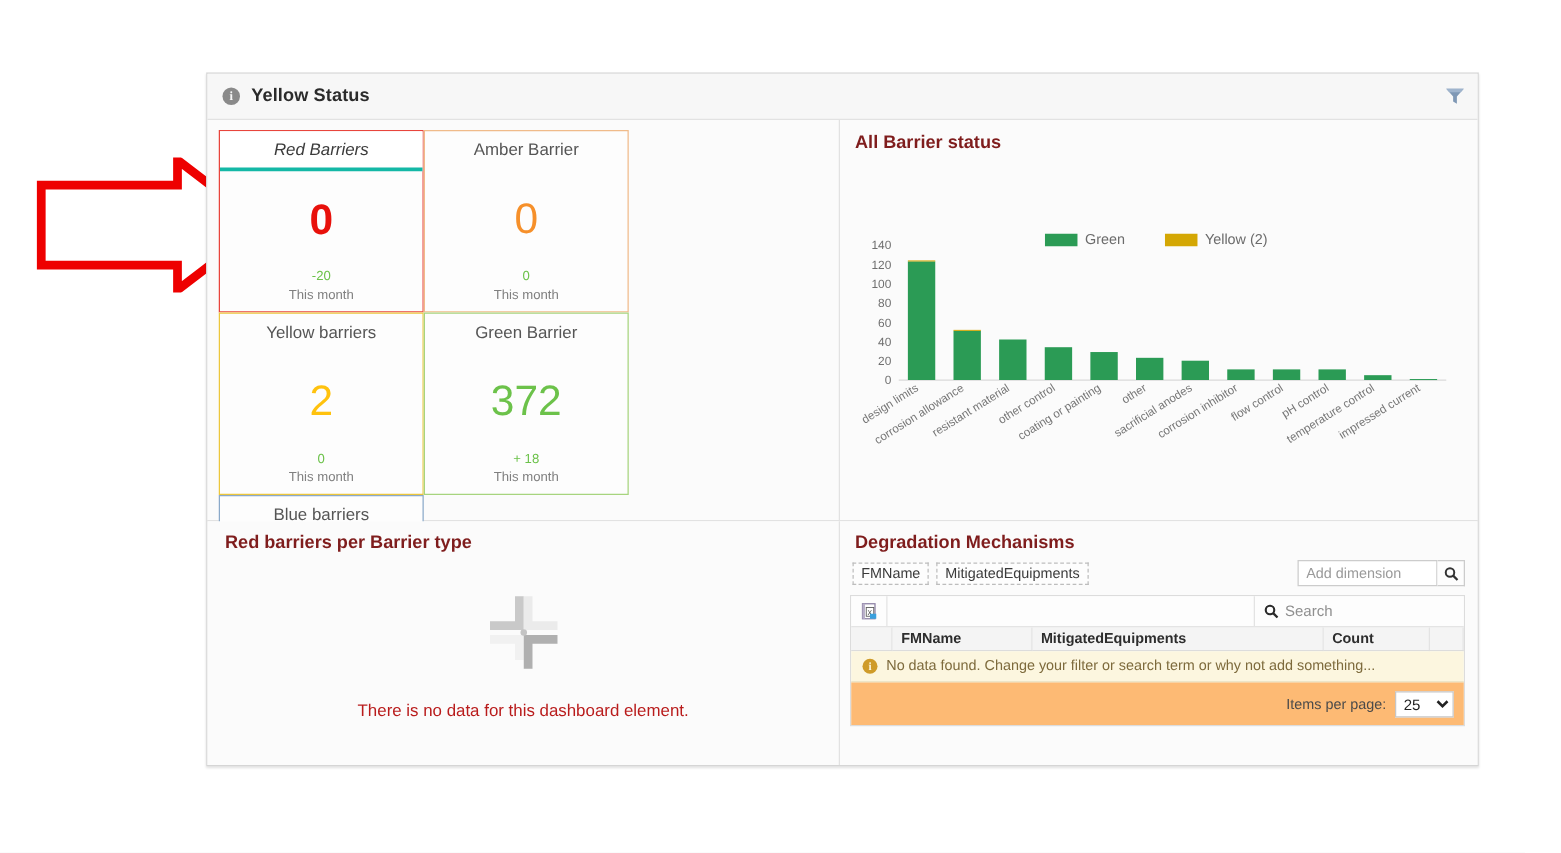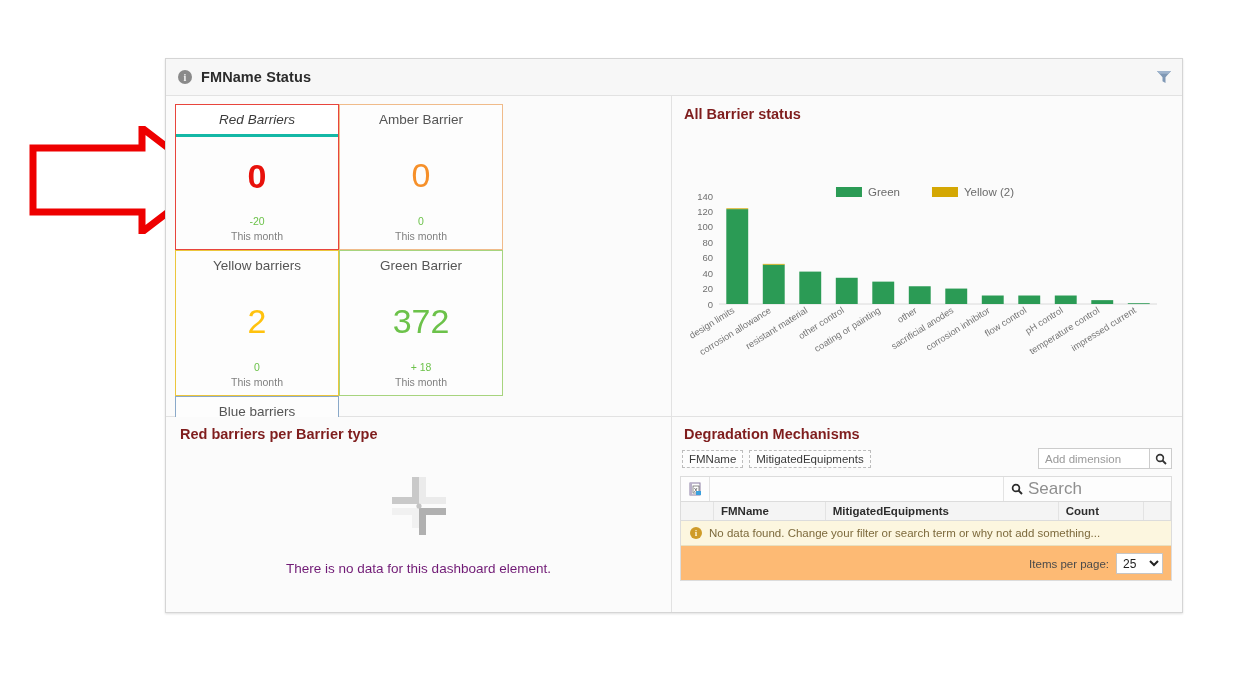--- a/index.html
+++ b/index.html
@@ -116,21 +116,21 @@
   .legend .item{display:flex;align-items:center;gap:6px;cursor:pointer;}
   .legend .swatch{width:26px;height:10px;display:inline-block;}
   .legend .lbl{font-size:11.5px;color:#6b6b6b;}
 
   
   .nodata-wrap{
     height:100%;display:flex;flex-direction:column;
     align-items:center;justify-content:center;
     margin-top:-10px;
   }
-  .nodata-text{font-size:13.5px;color:#701a75;margin-top:18px;text-align:center;}
+  .nodata-text{font-size:13.5px;color:#b91c1c;margin-top:18px;text-align:center;}
 
   
   .chips-row{display:flex;align-items:center;margin:6px 0 0 2px;}
   .chip{
     border:1px dashed #bdbdbd;
     padding:2px 6px;margin-right:6px;
     font-size:11.5px;color:#3a3a3a;background:#fdfdfd;
     cursor:pointer;
   }
   .dim-input{
@@ -157,21 +157,21 @@
   }
   .tbl-toolbar .xls{
     width:28px;border-right:1px solid #e3e3e3;
     display:flex;align-items:center;justify-content:center;cursor:pointer;
   }
   .tbl-toolbar .grow{flex:1;}
   .tbl-toolbar .searchcell{
     width:160px;border-left:1px solid #e3e3e3;
     display:flex;align-items:center;gap:5px;padding-left:7px;cursor:text;
   }
-  .tbl-toolbar .searchcell span{font-size:17px;color:#8f8f8f;text-align:center;}
+  .tbl-toolbar .searchcell span{font-size:12px;color:#8f8f8f;text-align:center;}
   table.grid{border-collapse:collapse;width:100%;}
   table.grid th{
     font-size:11.5px;font-weight:bold;color:#2d2d2d;
     text-align:left;padding:3px 7px;
     background:#f4f4f4;border-right:1px solid #e3e3e3;
     border-bottom:1px solid #dcdcdc;
     white-space:nowrap;cursor:pointer;
   }
   th.sel-col{width:18px;}
   th.filler{background:#fff;border-right:none;}
@@ -205,21 +205,21 @@
 <body>
 
 <svg id="arrow" viewBox="0 0 190 108" xmlns="http://www.w3.org/2000/svg">
   <polygon points="9,22 118,22 118,2 186,54 118,106 118,86 9,86" fill="#ffffff" stroke="#ee0000" stroke-width="7" stroke-linejoin="miter"></polygon>
 </svg>
 
 <div id="dashboard">
 
   <div id="titlebar">
     <span class="info-ico">i</span>
-    <span class="title">FMName Status</span>
+    <span class="title">Yellow Status</span>
     <span class="spacer"></span>
     <svg class="funnel" viewBox="0 0 16 14">
       <polygon points="1,1 15,1 9.5,7.2 9.5,13 6.5,11.2 6.5,7.2" fill="#7f98b5"></polygon>
       <polygon points="1,1 15,1 12.6,3.7 3.4,3.7" fill="#9fb4cd"></polygon>
     </svg>
   </div>
 
   <div id="content">
 
     <div id="row-top">

